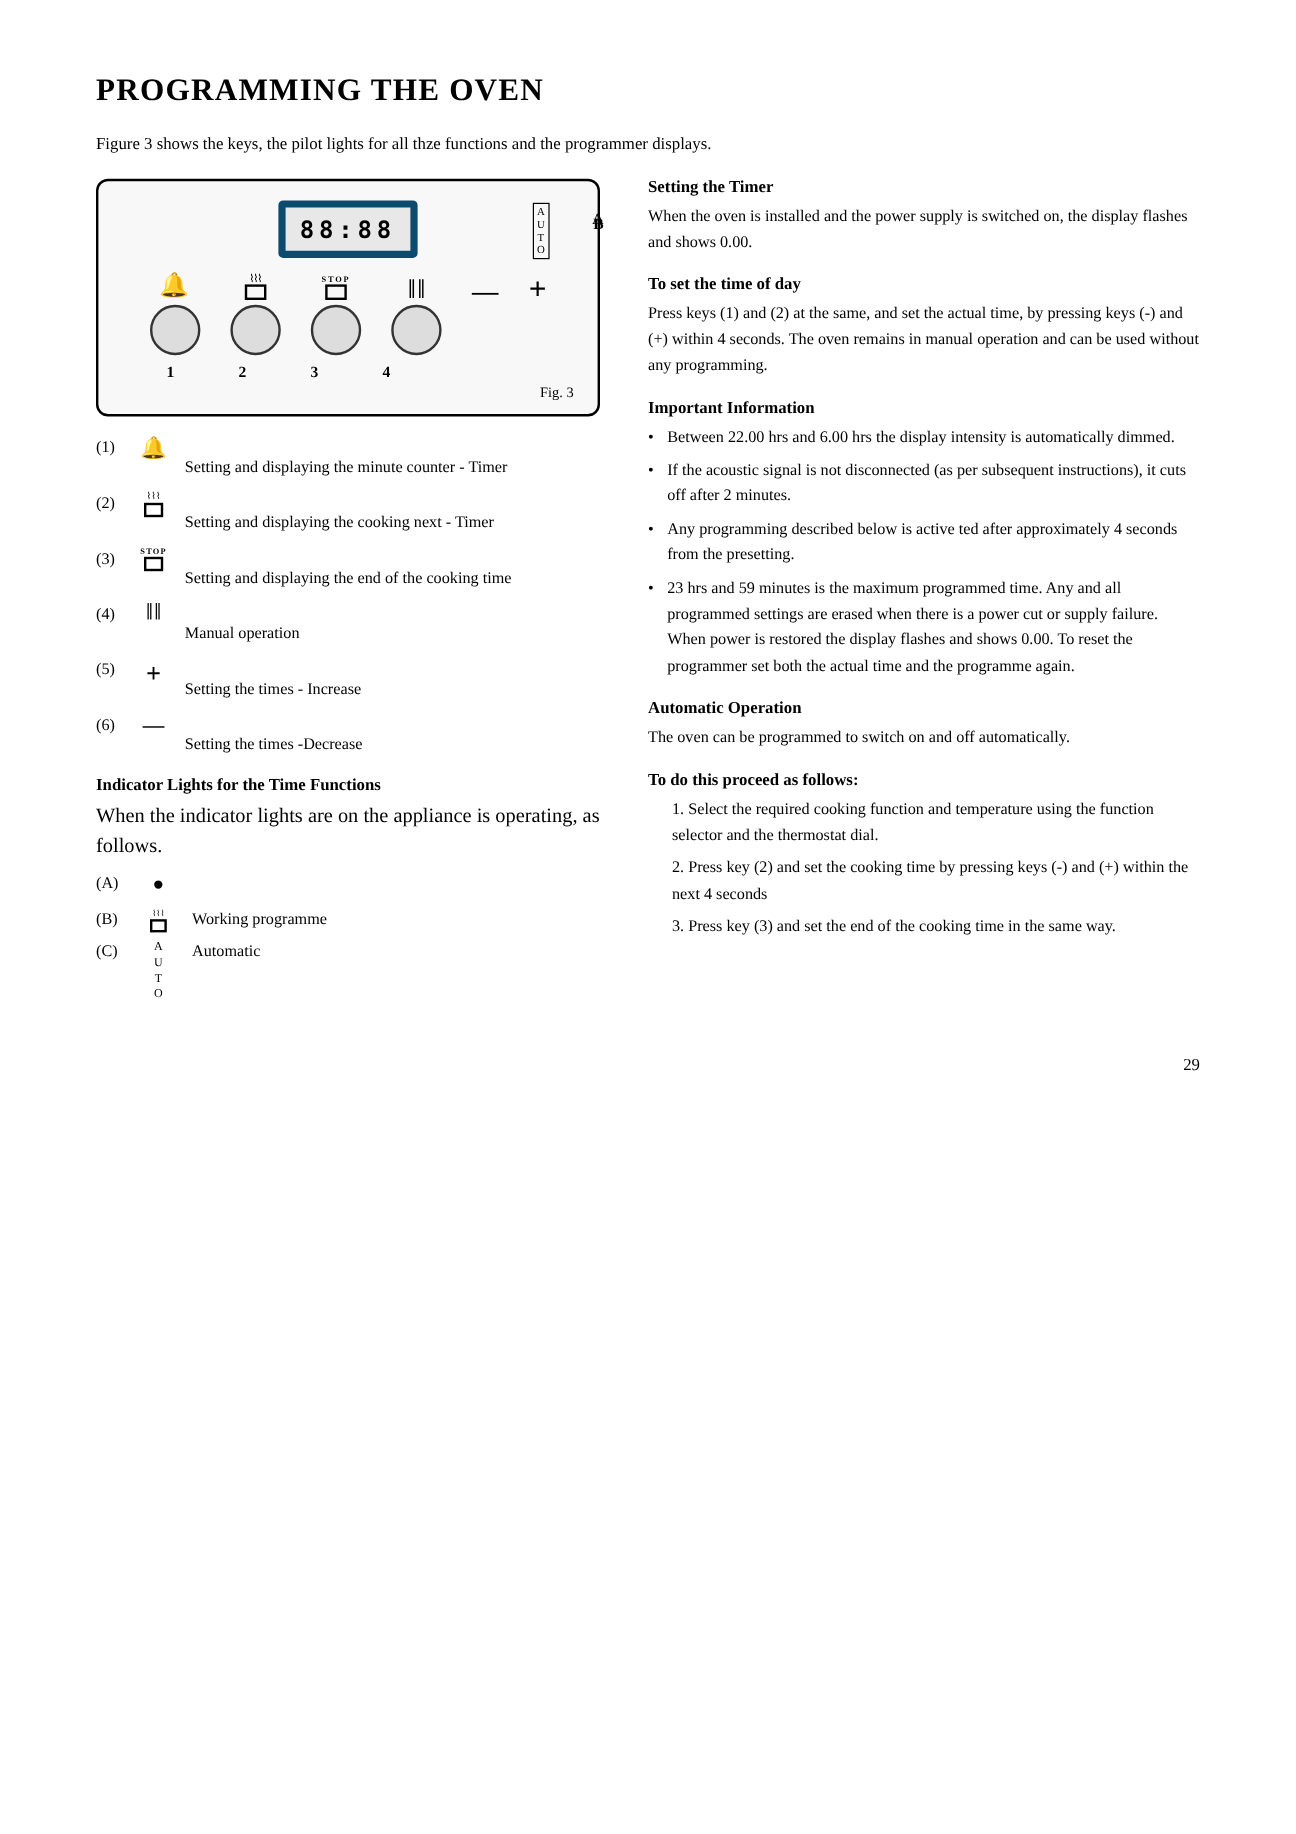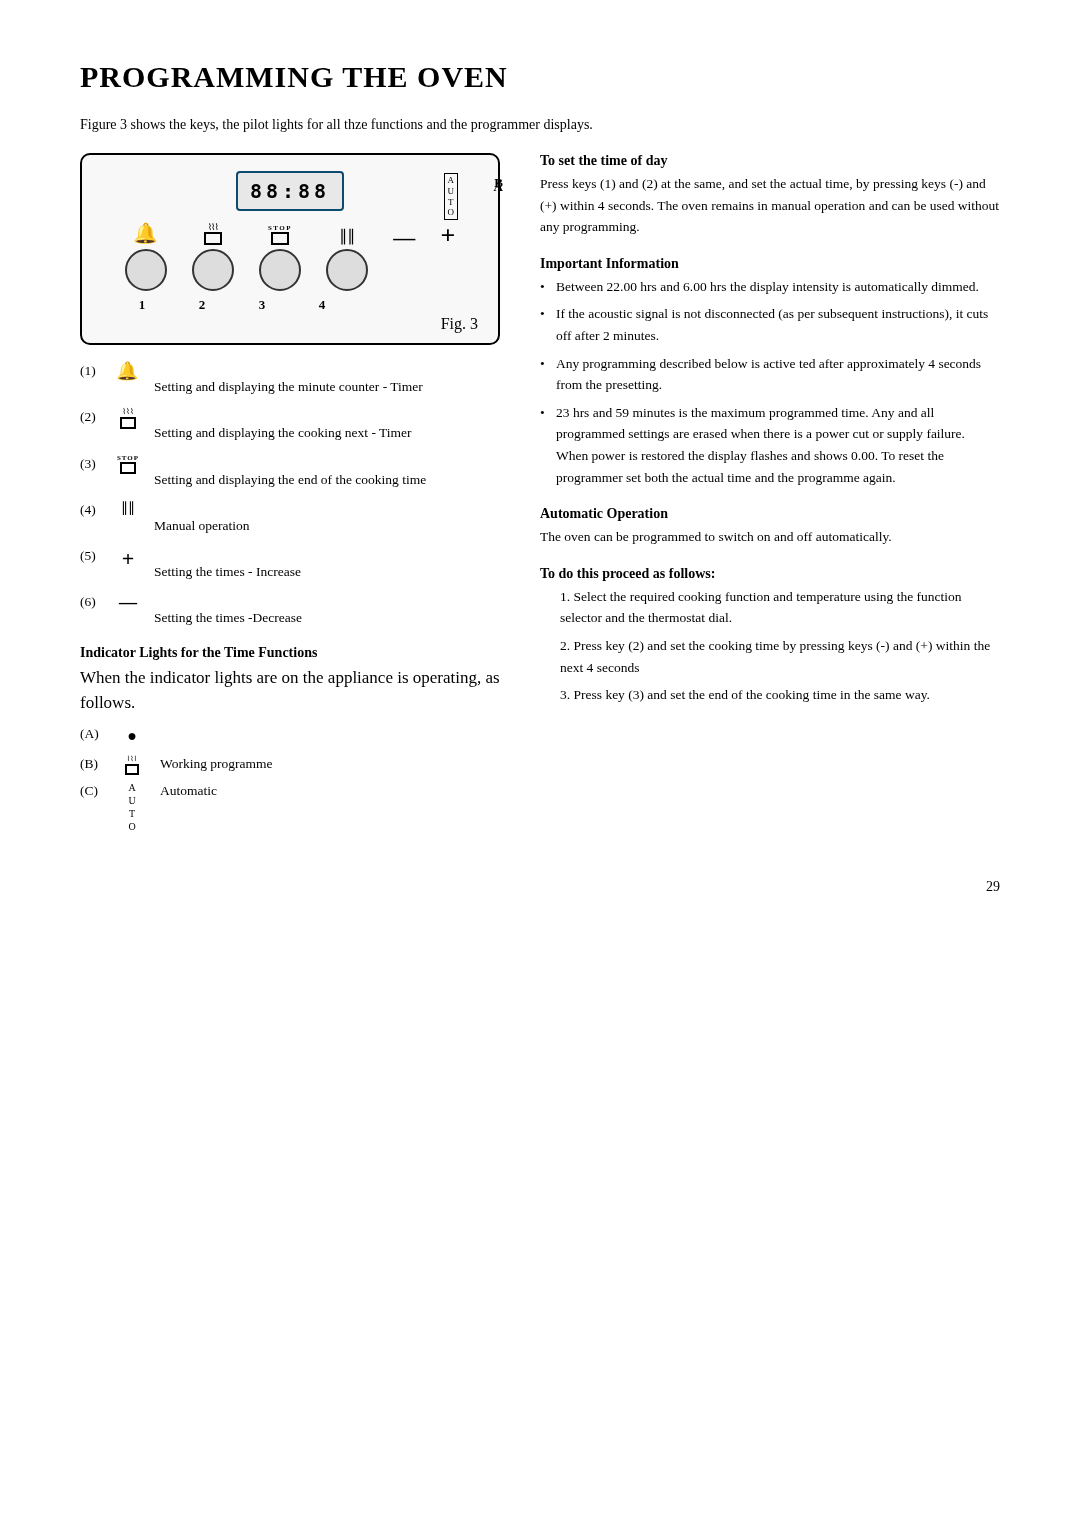--- a/index.html
+++ b/index.html
@@ -6,21 +6,21 @@
     body {
       font-family: "Times New Roman", Times, serif;
       font-size: 14px;
       background: #fff;
       color: #000;
       width: 1080px;
       min-height: 1528px;
       padding: 60px 80px 60px 80px;
     }
     .page-title {
-      font-size: 30px;
+      font-size: 26px;
       font-weight: bold;
       margin-bottom: 20px;
       letter-spacing: 1px;
     }
     .intro-text {
       font-size: 14px;
       margin-bottom: 18px;
       line-height: 1.5;
     }
     .two-col {
@@ -44,21 +44,21 @@
       background: #f8f8f8;
     }
     .panel-display {
       display: flex;
       align-items: center;
       justify-content: center;
       margin-bottom: 10px;
       position: relative;
     }
     .display-screen {
-      border: 2px solid #0c4a6e;
+      border: 6px solid #0c4a6e;
       border-radius: 4px;
       padding: 6px 12px;
       background: #e8e8e8;
       font-size: 22px;
       font-family: monospace;
       letter-spacing: 4px;
       display: flex;
       align-items: center;
       gap: 4px;
     }
@@ -98,21 +98,21 @@
       border: 2px solid #333;
       background: #ddd;
       display: flex;
       align-items: center;
       justify-content: center;
       font-size: 16px;
       flex-shrink: 0;
     }
     .fig-label {
       text-align: right;
-      font-size: 16px;
+      font-size: 12px;
       margin-top: 2px;
     }
     
     .item-list {
       margin-bottom: 16px;
     }
     .item-row {
       display: flex;
       align-items: flex-start;
       margin-bottom: 10px;
@@ -356,20 +356,24 @@
         <span class="ind-label">(C)</span>
         <span class="ind-icon" style="font-size:10px; line-height:1.3; text-align:center;">A<br>U<br>T<br>O</span>
         <span class="ind-text">Automatic</span>
       </div>
     </div>
 
   </div>
 
   <div class="right-col">
 
+    <div class="right-section">
+      <p class="right-section-title"><strong>Setting the Timer</strong></p>
+      <p class="right-section-text">When the oven is installed and the power supply is switched on, the display flashes and shows 0.00.</p>
+    </div>
 
     <div class="right-section">
       <p class="right-section-title"><strong>To set the time of day</strong></p>
       <p class="right-section-text">Press keys (1) and (2) at the same, and set the actual time, by pressing keys (-) and (+) within 4 seconds. The oven remains in manual operation and can be used without any programming.</p>
     </div>
 
     <div class="right-section">
       <p class="right-section-title"><strong>Important Information</strong></p>
       <ul class="bullet-list">
         <li>Between 22.00 hrs and 6.00 hrs the display intensity is automatically dimmed.</li>

